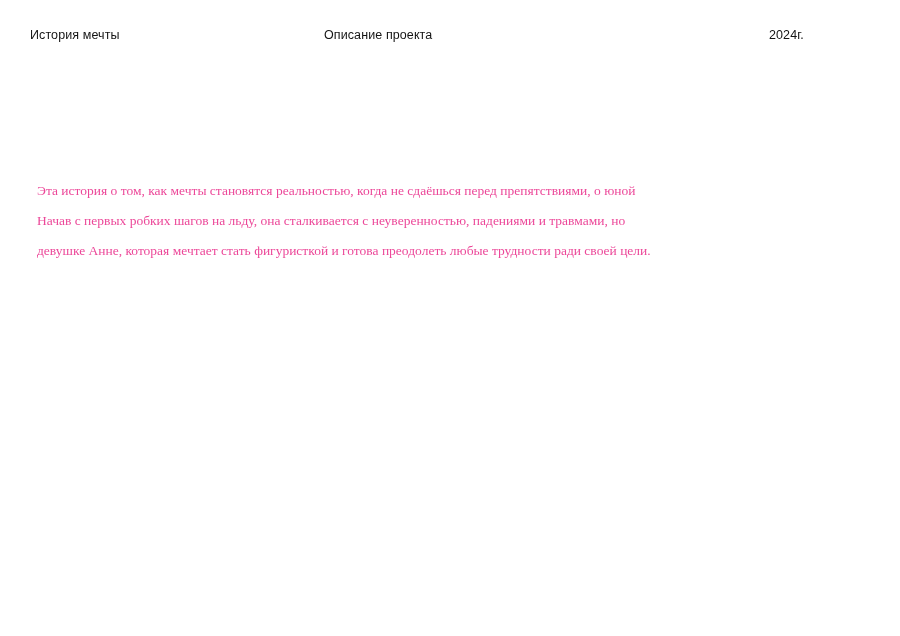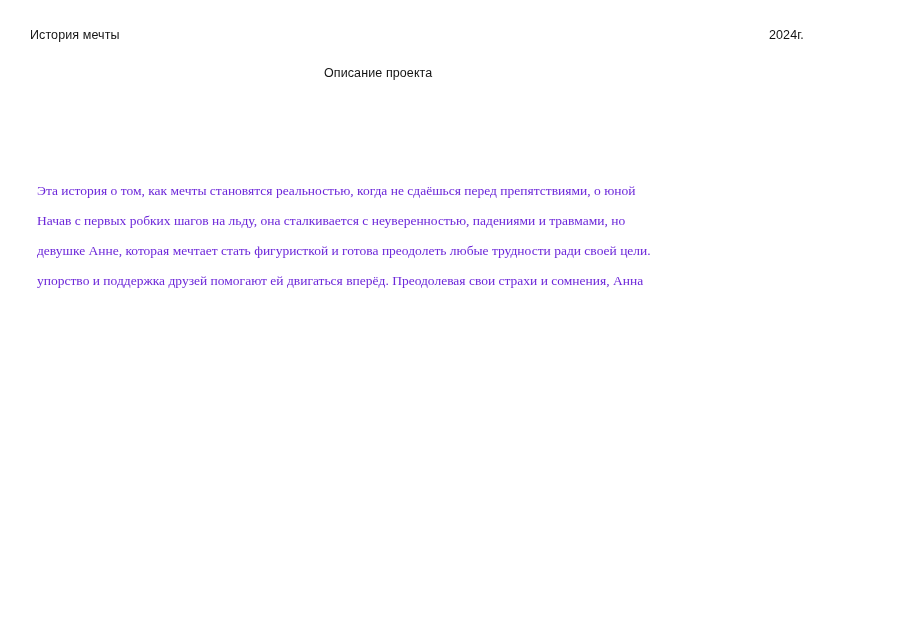--- a/index.html
+++ b/index.html
@@ -21,31 +21,31 @@
     position: absolute;
     top: 7px;
     font-family: "Liberation Sans", sans-serif;
     font-size: 12.5px;
     font-weight: 500;
     letter-spacing: 0.1px;
     color: #141414;
     white-space: nowrap;
   }
   .header-project   { left: 9px; }
-  .header-section   { left: 303px; margin-top: 38px; }
+  .header-section   { left: 303px; }
   .header-year      { left: 748px; }
   .description {
     position: absolute;
     left: 9px;
     top: 155px;
     width: 640px;
     font-family: "Liberation Serif", serif;
     font-size: 13.5px;
     line-height: 16px;
-    color: #6d28d9;
+    color: #ec4899;
   }
   .description .line {
     display: block;
     white-space: nowrap;
   }
 </style>
 </head>
 <body>
 
 <div class="page">
@@ -53,16 +53,15 @@
   <div class="header-item header-project">История мечты</div>
 
   <div class="header-item header-section">Описание проекта</div>
 
   <div class="header-item header-year">2024г.</div>
 
   <div class="description">
     <span class="line">Эта история о том, как мечты становятся реальностью, когда не сдаёшься перед препятствиями, о юной</span>
     <span class="line">Начав с первых робких шагов на льду, она сталкивается с неуверенностью, падениями и травмами, но</span>
     <span class="line">девушке Анне, которая мечтает стать фигуристкой и готова преодолеть любые трудности ради своей цели.</span>
-    <span class="line">упорство и поддержка друзей помогают ей двигаться вперёд. Преодолевая свои страхи и сомнения, Анна</span>
   </div>
 
 </div>
 
 </body></html>

